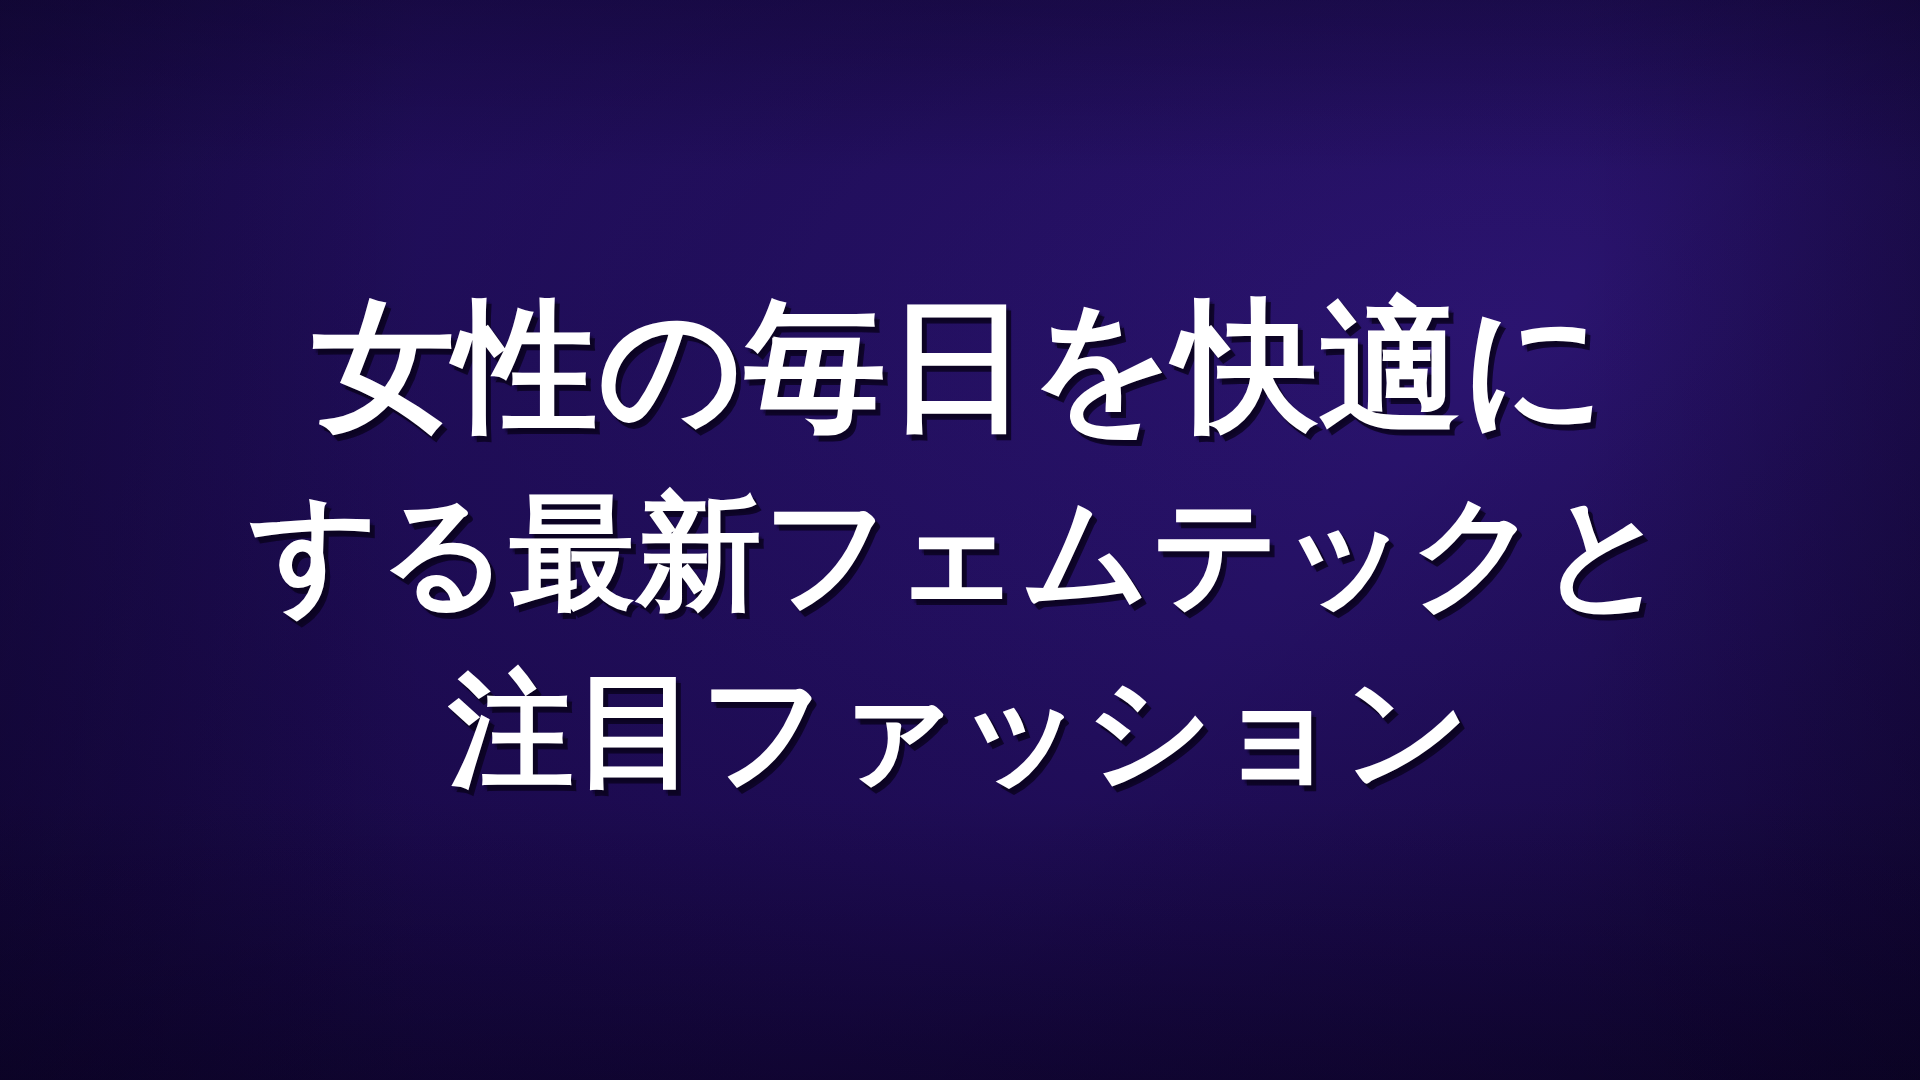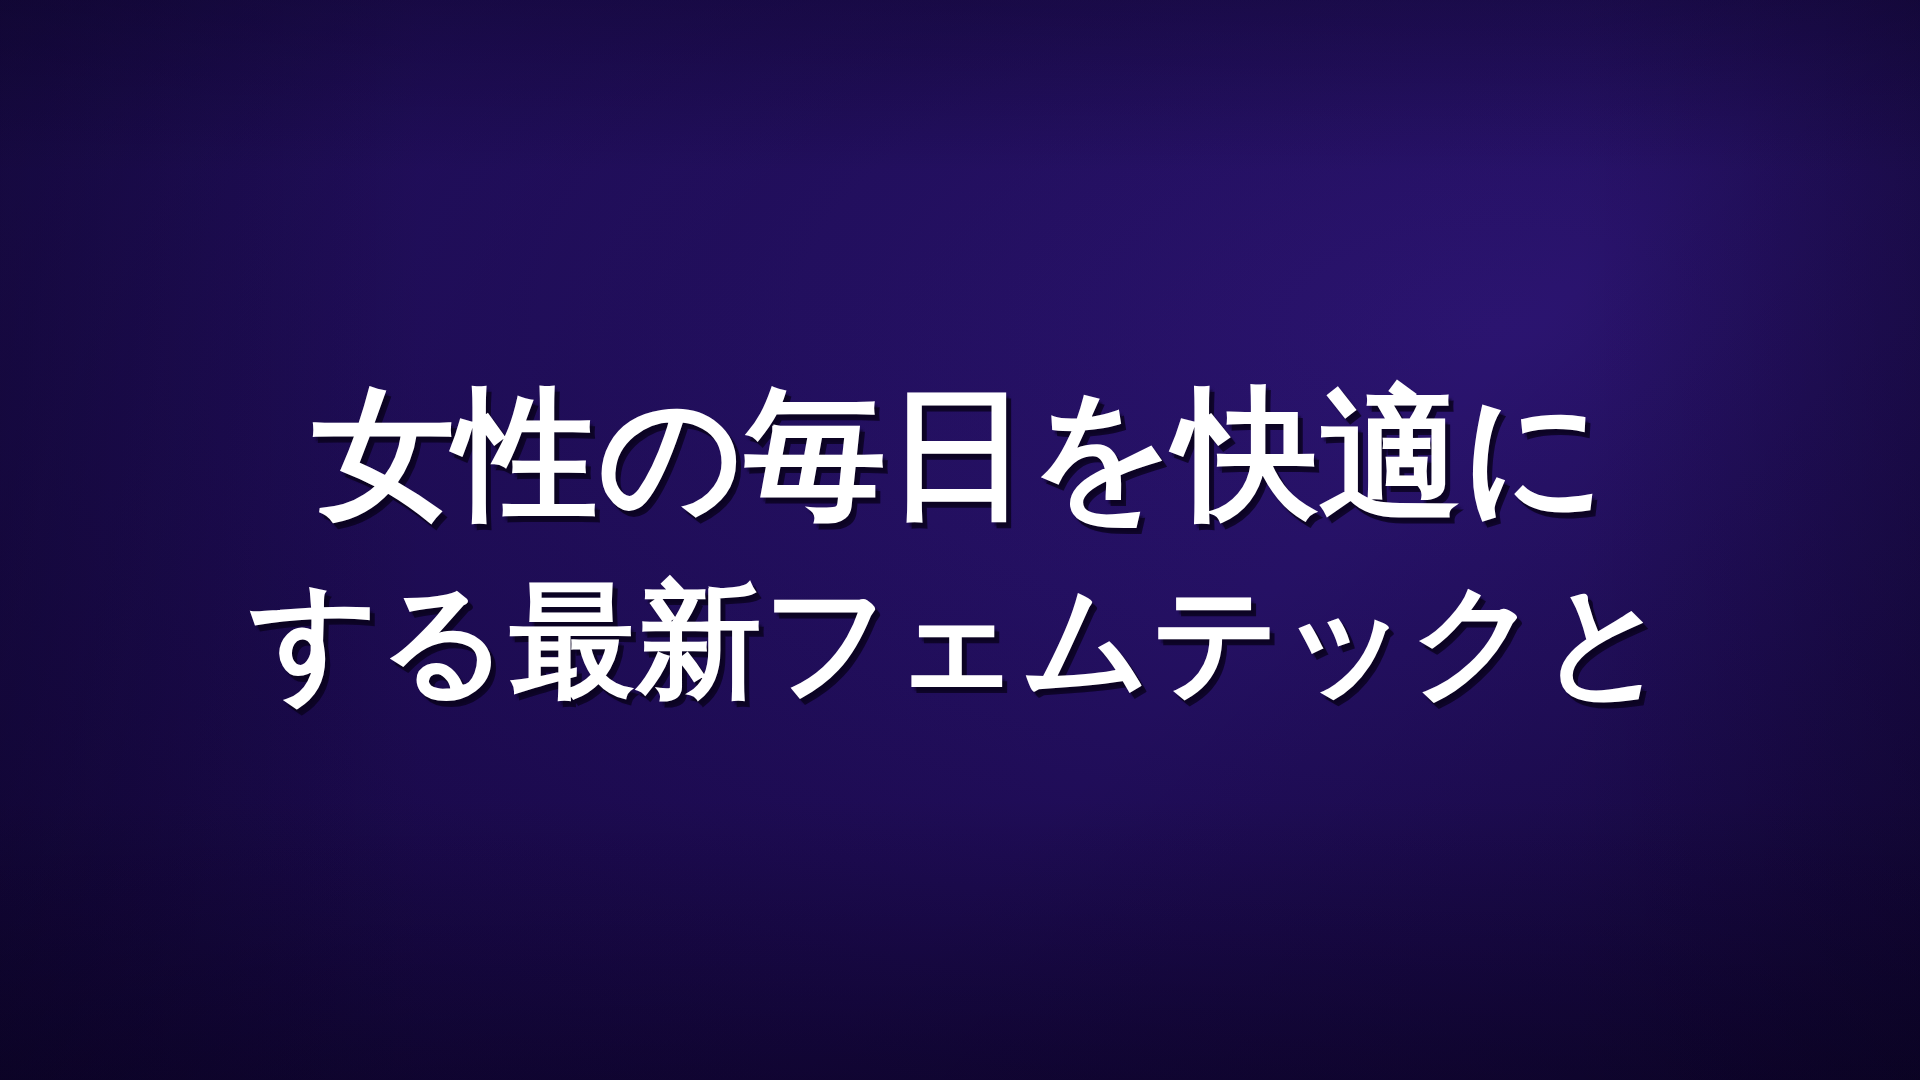--- a/index.html
+++ b/index.html
@@ -88,15 +88,16 @@
 
 <div id="banner">
 
   <div id="bg-gradient"></div>
   <div id="bg-sheen"></div>
   <div id="bg-vignette"></div>
 
   <div id="headline">
     <div class="headline-line line-1" style="font-size: 142px;">女性の毎日を快適に</div>
     <div class="headline-line line-2" style="font-size: 126px;">する最新フェムテックと</div>
+    <div class="headline-line line-3" style="font-size: 125px;">注目ファッション</div>
   </div>
 
 </div>
 
 </body></html>

